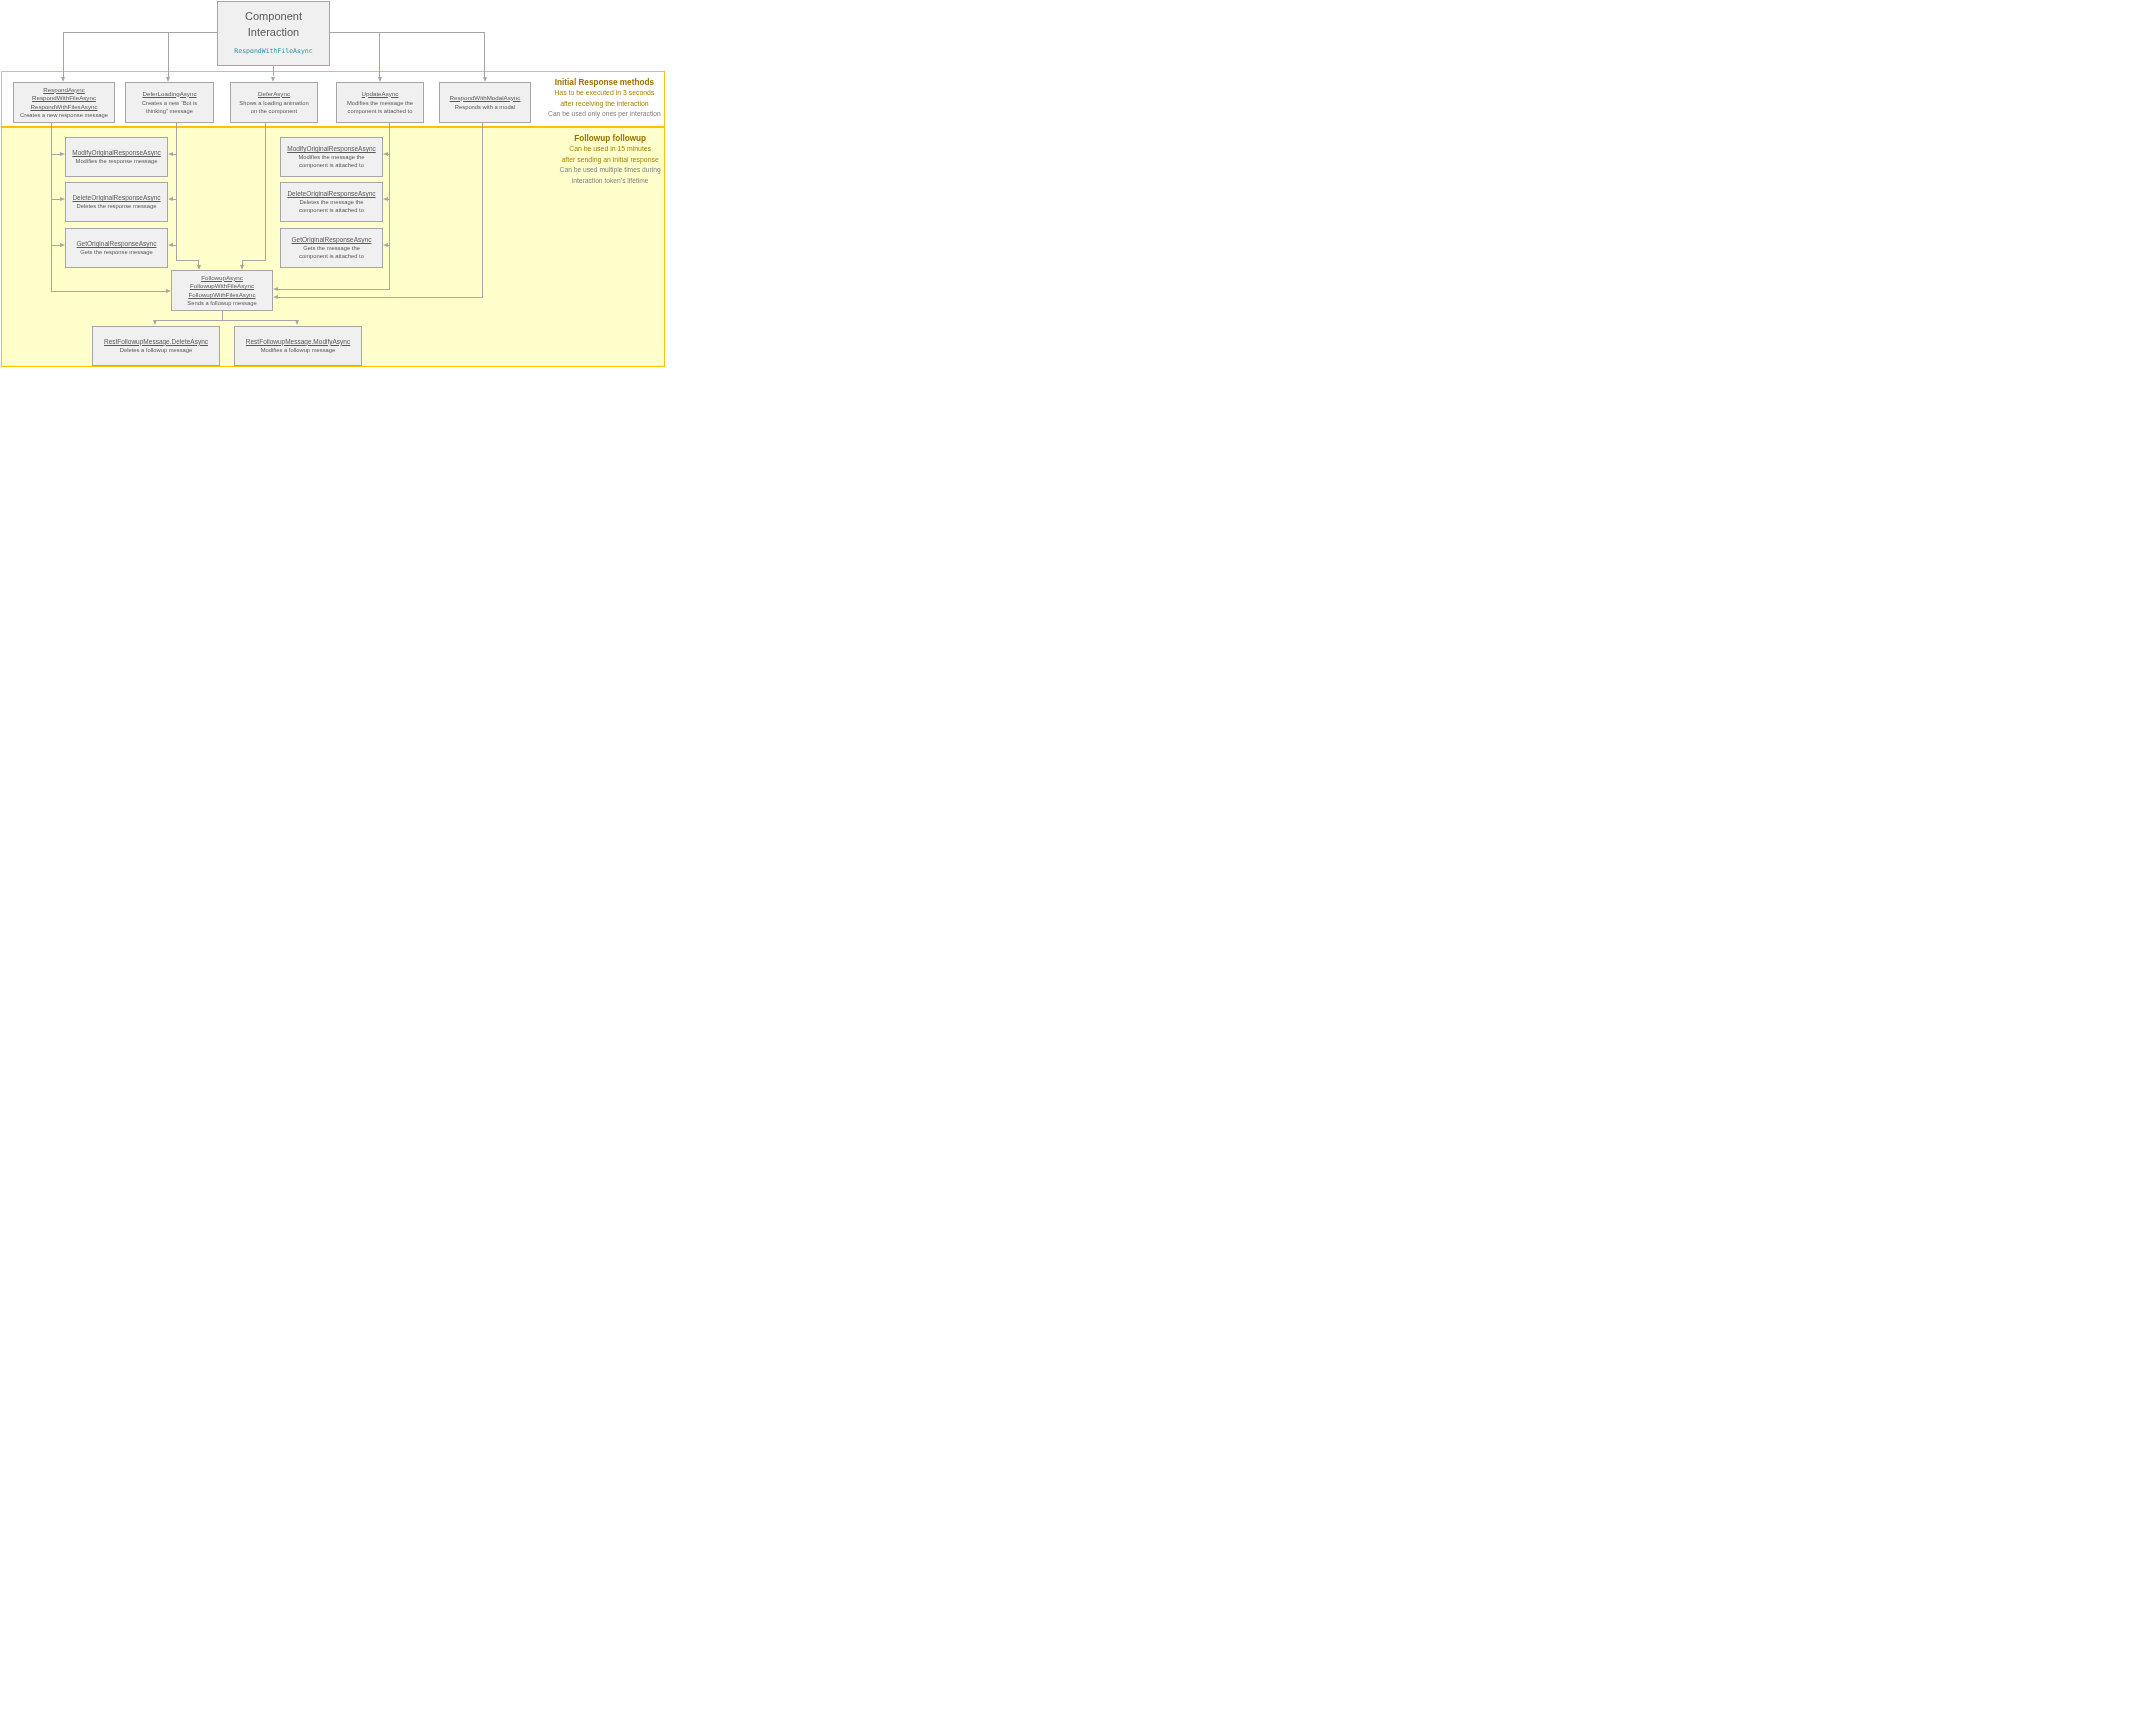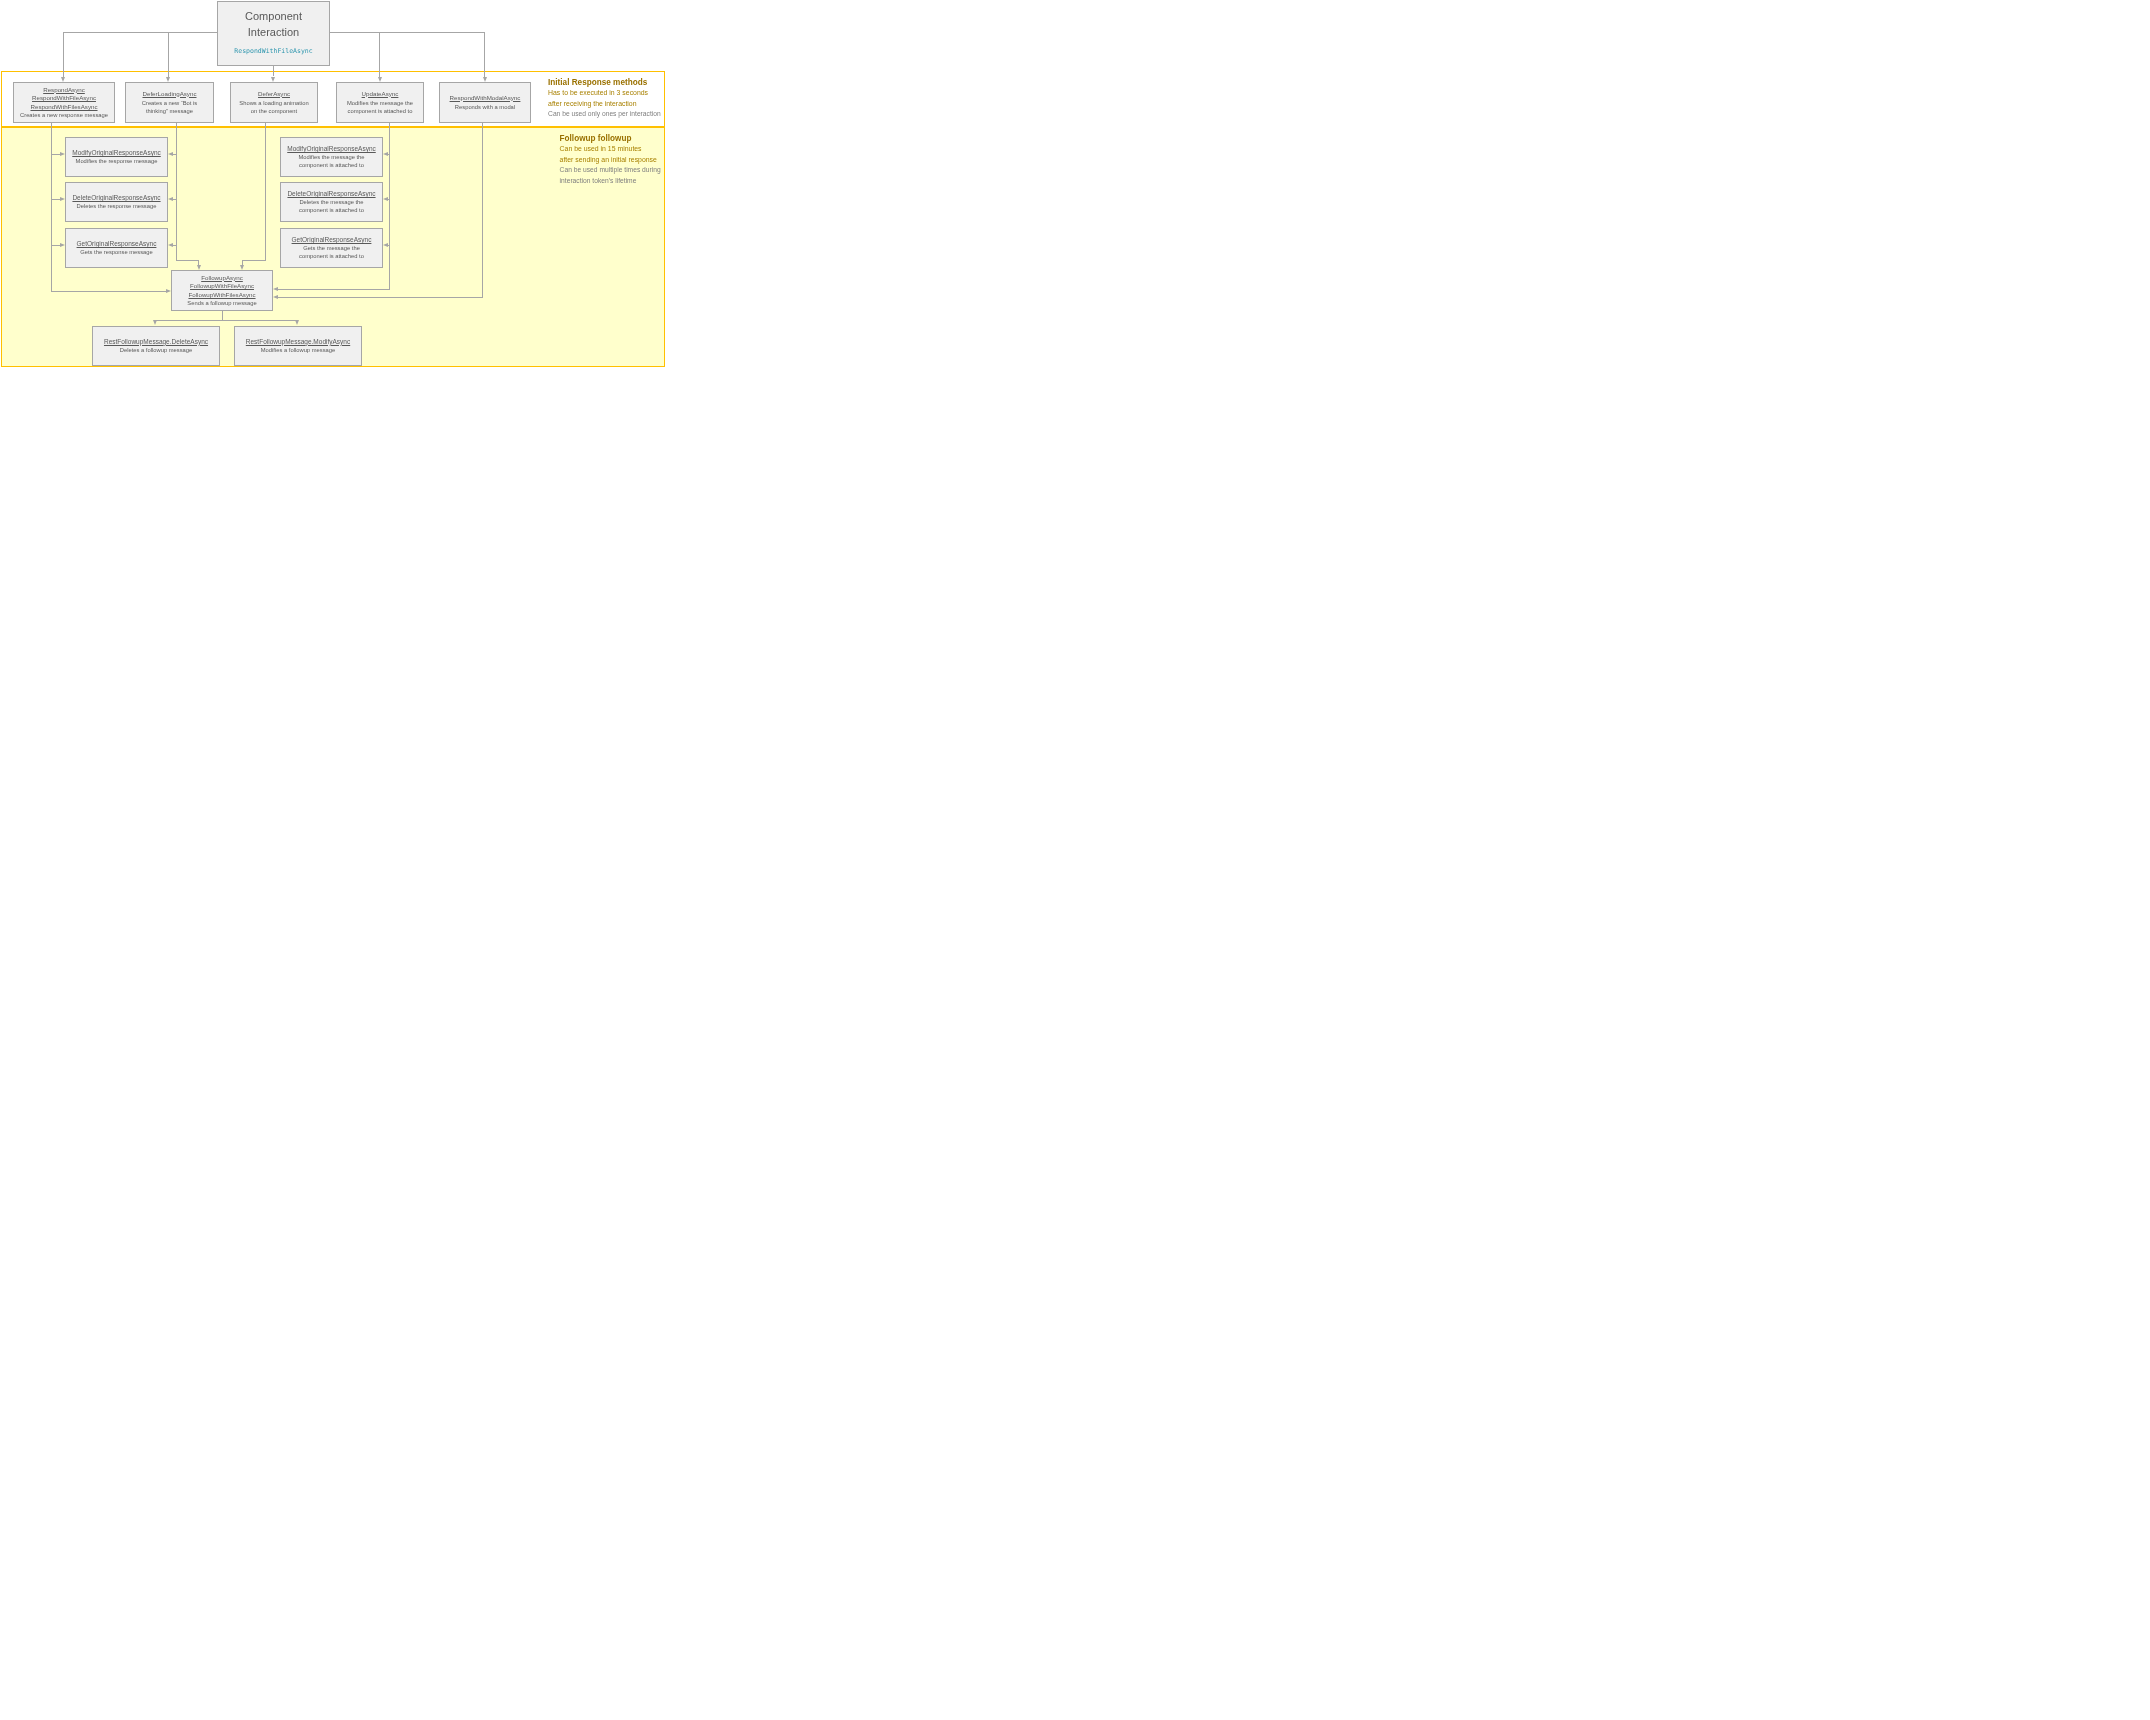--- a/index.html
+++ b/index.html
@@ -45,21 +45,21 @@
   .gap2{margin-top:0.9px;} .gap4{margin-top:1.7px;}
 
   
   .hline,.vline{position:absolute;background:#A6A6A6;z-index:2;}
   .arr{position:absolute;width:0;height:0;z-index:2;}
   .arr.down {border-left:2.2px solid transparent;border-right:2.2px solid transparent;border-top:5.6px solid #A6A6A6;}
   .arr.right{border-top:2.2px solid transparent;border-bottom:2.2px solid transparent;border-left:5.6px solid #A6A6A6;}
   .arr.left {border-top:2.2px solid transparent;border-bottom:2.2px solid transparent;border-right:5.6px solid #A6A6A6;}
 
   
-  .notes{position:absolute;right:4.3px;text-align:left;z-index:2;}
+  .notes{position:absolute;right:4.3px;text-align:center;z-index:2;}
   #initial-notes{top:77px;}
   #followup-notes{top:133px;}
   .note-h{font-size:8.2px;font-weight:bold;color:#9A7100;line-height:11.2px;}
   .note-g{font-size:6.9px;color:#A88000;line-height:10.3px;}
   .note-x{font-size:6.7px;color:#7F7F7F;line-height:10.8px;}
 </style>
 </head>
 <body>
 
 <div id="canvas">

